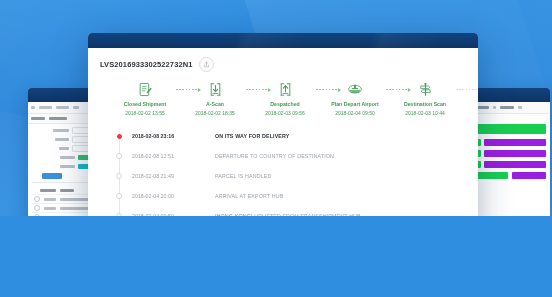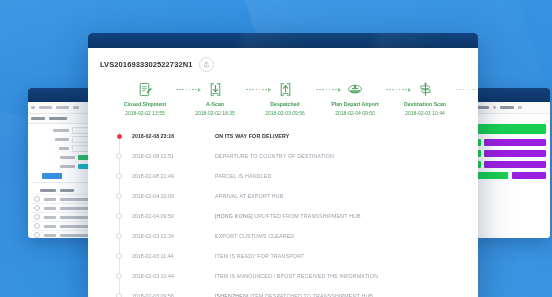--- a/index.html
+++ b/index.html
@@ -10,21 +10,21 @@
     width: 552px;
     height: 297px;
     overflow: hidden;
     font-family: "Liberation Sans", sans-serif;
     background: #2f8ee0;
   }
 
   #stage {
     position: relative;
     width: 552px;
-    height: 297px;
+    height: 216px;
     overflow: hidden;
     background:
       linear-gradient(135deg, rgba(255,255,255,0.06) 0%, rgba(255,255,255,0.00) 38%),
       linear-gradient(305deg, rgba(255,255,255,0.05) 0%, rgba(255,255,255,0.00) 42%),
       linear-gradient(180deg, #3391e2 0%, #2a86da 55%, #2f8ee0 100%);
     text-decoration: underline;
   }
 
   
   .sheen {

